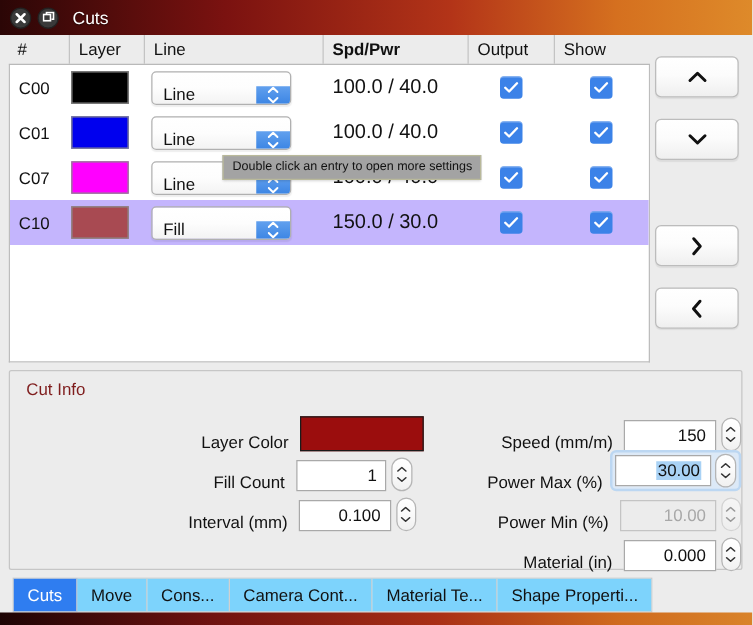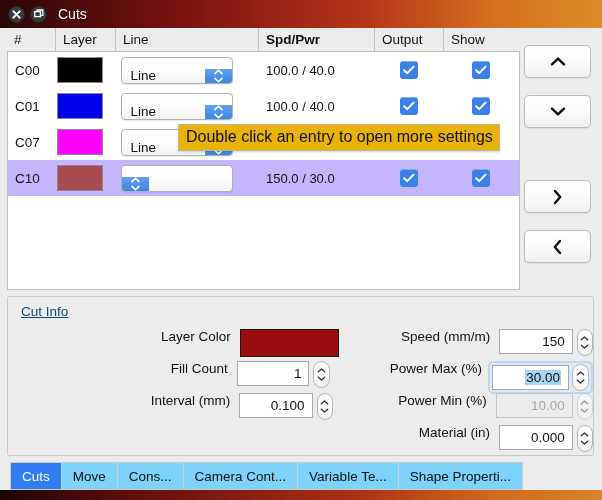--- a/index.html
+++ b/index.html
@@ -96,40 +96,40 @@
     flex: 1; display:flex; align-items:center; padding-left: 9px;
     font-size: 13.5px; color: #111;
   }
   .combo-arrows {
     width: 27px;
     background: linear-gradient(to bottom, #61a0ee 0%, #3d86e4 100%);
     display: flex; flex-direction: column; align-items: center; justify-content: center;
     gap: 2px;
   }
   .c-spd {
-    width: 116px; padding-left: 7px; font-size: 13px; color: #111; text-align: right;
+    width: 116px; padding-left: 7px; font-size: 16px; color: #111; text-align: right;
   }
   .c-out, .c-show {
     justify-content: center;
   }
   .c-out { width: 69px; }
   .c-show { width: 76px; }
   .chk {
     width: 18px; height: 18px; border-radius: 3px;
     background: #3b82e8;
     display: flex; align-items: center; justify-content: center;
     box-shadow: inset 0 1px 0 rgba(255,255,255,.35);
   }
 
   
   .tooltip {
     position: absolute; left: 178px; top: 96px;
-    background: #eab308; border: 1px solid #b9b99a;
+    background: #a3a3a3; border: 1px solid #b9b99a;
     padding: 3px 6px 4px 7px;
-    font-size: 16px; color: #111; white-space: nowrap;
+    font-size: 10px; color: #111; white-space: nowrap;
     box-shadow: 0 1px 2px rgba(0,0,0,.18);
     z-index: 40;
   }
 
   
   .side-btns {
     position: absolute; left: 524px; top: 17px; width: 70px;
   }
   .sbtn {
     width: 67px; height: 33px; margin-bottom: 0px;
@@ -144,24 +144,24 @@
 
   
   .cutinfo {
     position: absolute; left: 7px; top: 268px; width: 587px; height: 160px;
     border: 1px solid #c6c6c6;
     border-radius: 2px;
     background: #ececec;
   }
   .cutinfo-title {
     position: absolute; left: 13px; top: 7px;
-    font-size: 13.5px; color: #0c4a6e; text-decoration: underline;
+    font-size: 13.5px; color: #7f1d1d;
   }
   .fields { position: absolute; left: 0; top: 32px; width: 100%; }
-  .frow { display: flex; align-items: flex-start; height: 32px; }
+  .frow { display: flex; align-items: flex-end; height: 32px; }
   .lbl {
     font-size: 13.5px; color: #111; text-align: right;
     white-space: nowrap;
   }
   .lbl-left  { width: 244px; padding-right: 9px; }
   .lbl-right { width: 178px; padding-right: 9px; }
 
   .tfield {
     width: 77px; height: 25px;
     border: 1px solid #a9a9a9; background: #fff;
@@ -364,20 +364,21 @@
           </div>
         </div>
 
         <div class="trow selected">
           <div class="cell c-num">C10</div>
           <div class="cell c-layer">
             <div class="swatch" style="background:#a84a52"></div>
           </div>
           <div class="cell c-mode">
             <div class="combo">
+              <div class="combo-text">Fill</div>
               <div class="combo-arrows">
                 <svg width="9" height="6" viewBox="0 0 9 6">
                     <path d="M1 4.6 L4.5 1.2 L8 4.6" fill="none" stroke="#fff" stroke-width="1.6" stroke-linecap="round" stroke-linejoin="round"></path>
                   </svg>
                 <svg width="9" height="6" viewBox="0 0 9 6">
                     <path d="M1 1.4 L4.5 4.8 L8 1.4" fill="none" stroke="#fff" stroke-width="1.6" stroke-linecap="round" stroke-linejoin="round"></path>
                   </svg>
               </div>
             </div>
           </div>
@@ -522,20 +523,20 @@
       </div>
     </div>
   </div>
 
   <div class="tabbar">
     <div class="tabs">
       <div class="tab active">Cuts</div>
       <div class="tab">Move</div>
       <div class="tab">Cons...</div>
       <div class="tab">Camera Cont...</div>
-      <div class="tab">Variable Te...</div>
+      <div class="tab">Material Te...</div>
       <div class="tab">Shape Properti...</div>
     </div>
   </div>
 
   <div class="bottom-strip"></div>
 
 </div>
 
 </body></html>

